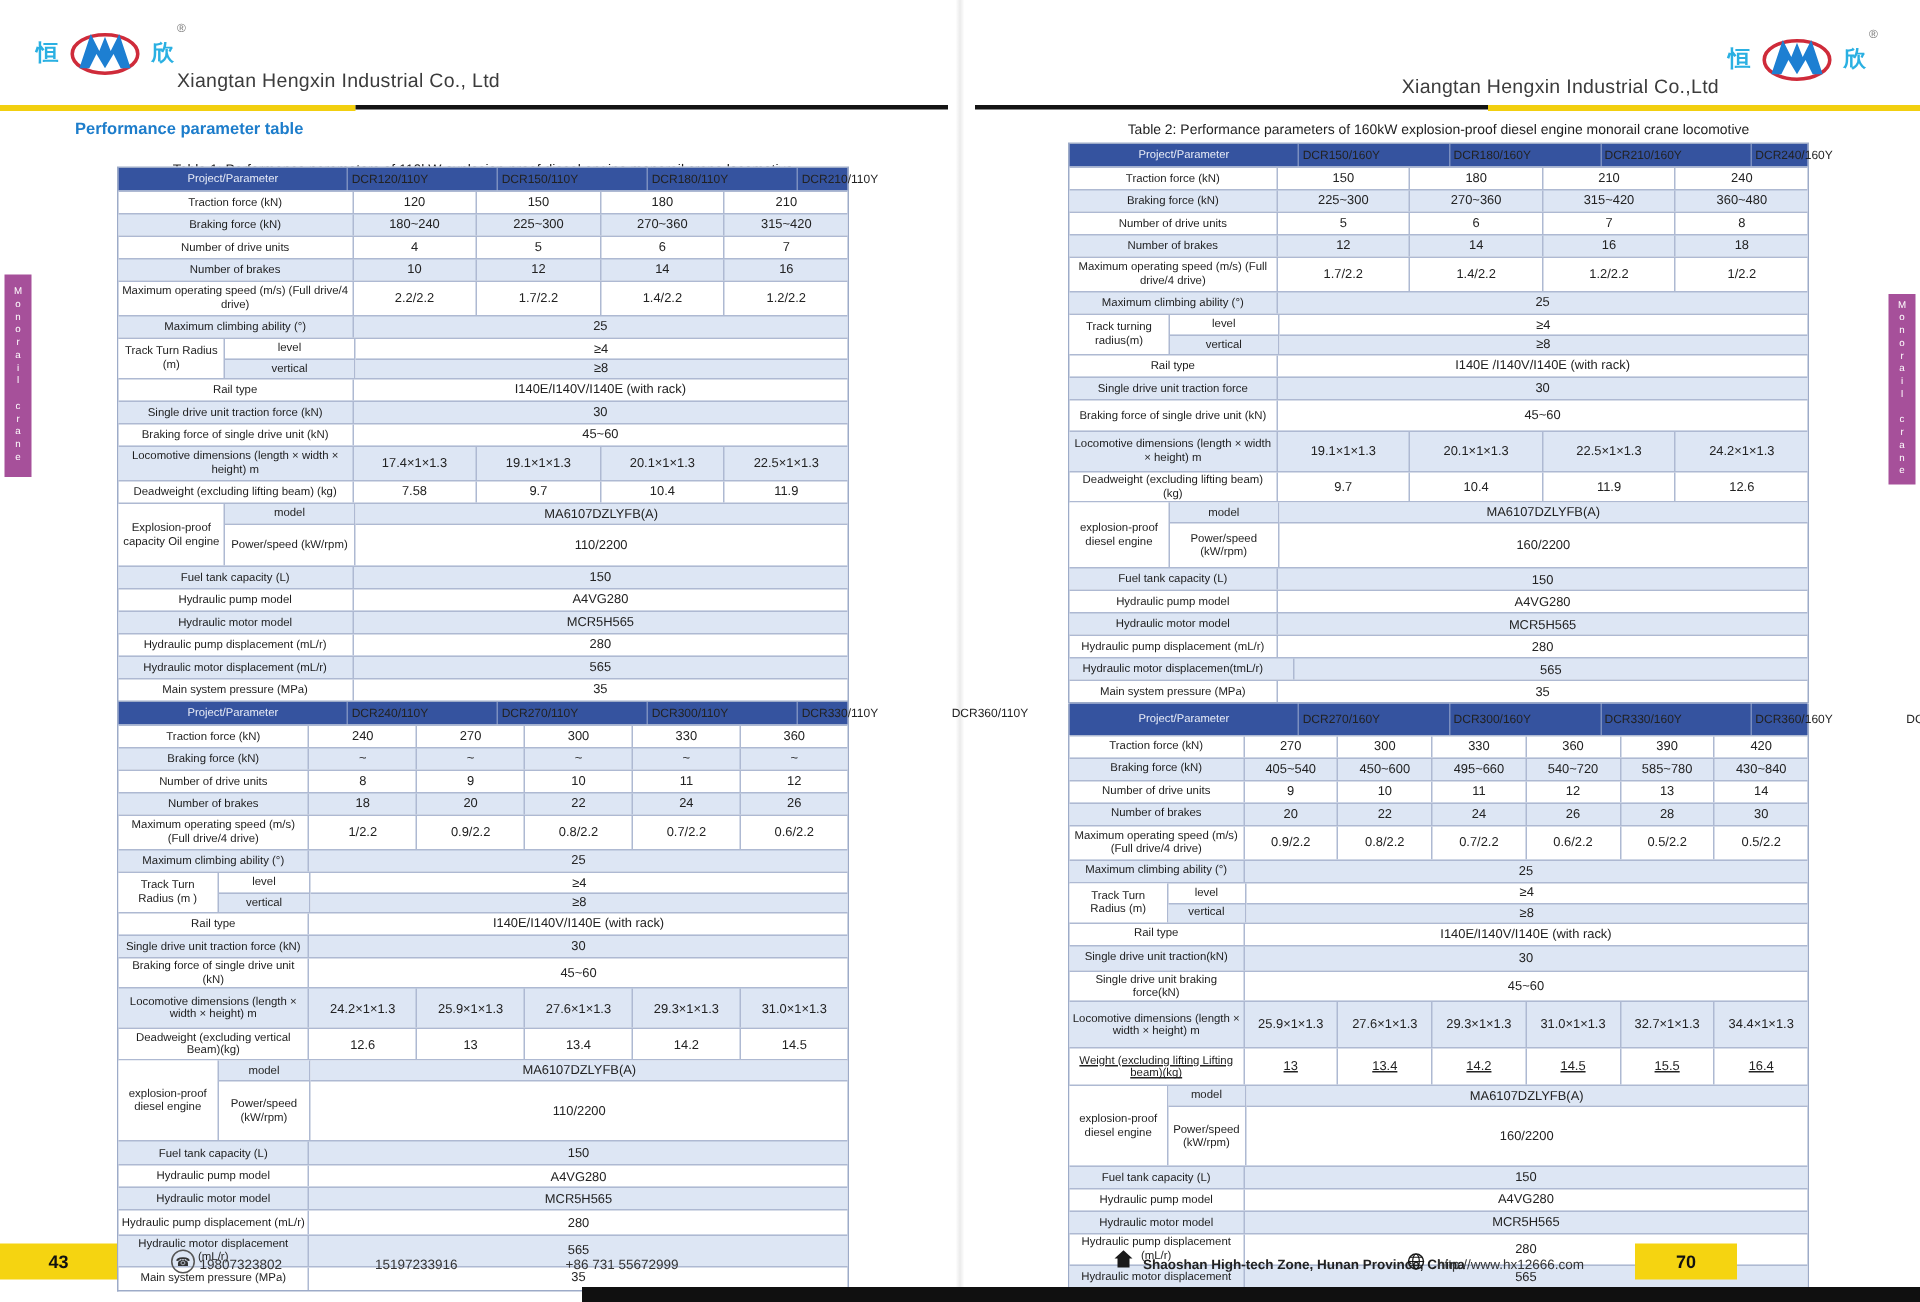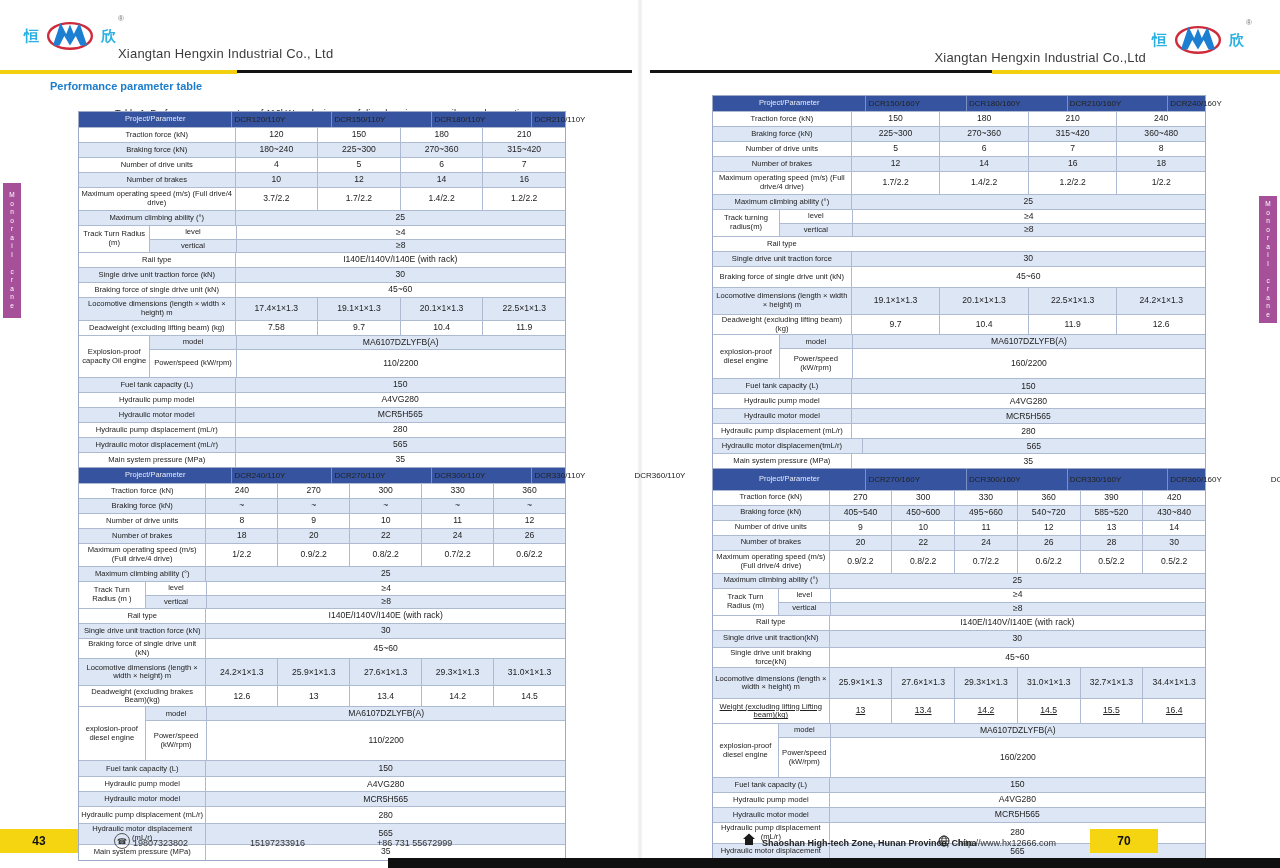--- a/index.html
+++ b/index.html
@@ -117,20 +117,21 @@
 
   <div class="tab tab-l">
       <span>Monorail crane</span>
     </div>
   <div class="tab tab-r">
       <span>Monorail crane</span>
     </div>
 
   <div class="section-title">Performance parameter table</div>
   <div class="caption caption-l">Table 1: Performance parameters of 110kW explosion-proof diesel engine monorail crane locomotive</div>
+  <div class="caption caption-r">Table 2: Performance parameters of 160kW explosion-proof diesel engine monorail crane locomotive</div>
 
   <div class="tw tw-l">
     <div class="ptable t1u">
         <div class="trow thead">
           <div class="cell label-cell">Project/Parameter</div>
           <div class="cell value-cell">DCR120/110Y</div>
           <div class="cell value-cell">DCR150/110Y</div>
           <div class="cell value-cell">DCR180/110Y</div>
           <div class="cell value-cell">DCR210/110Y</div>
         </div>
@@ -157,21 +158,21 @@
         </div>
         <div class="trow alt" style="min-height: 14px;">
           <div class="cell label-cell">Number of brakes</div>
           <div class="cell value-cell">10</div>
           <div class="cell value-cell">12</div>
           <div class="cell value-cell">14</div>
           <div class="cell value-cell">16</div>
         </div>
         <div class="trow" style="min-height: 22px;">
           <div class="cell label-cell">Maximum operating speed (m/s) (Full drive/4 drive)</div>
-          <div class="cell value-cell">3.7/2.2</div>
+          <div class="cell value-cell">2.2/2.2</div>
           <div class="cell value-cell">1.7/2.2</div>
           <div class="cell value-cell">1.4/2.2</div>
           <div class="cell value-cell">1.2/2.2</div>
         </div>
         <div class="trow alt" style="min-height: 14px;">
           <div class="cell label-cell">Maximum climbing ability (°)</div>
           <div class="cell value-cell">25</div>
         </div>
         <div class="trow grow">
           <div class="cell glabel">Track Turn Radius (m)</div>
@@ -324,21 +325,21 @@
         </div>
         <div class="trow alt" style="min-height: 26px;">
           <div class="cell label-cell">Locomotive dimensions (length × width × height) m</div>
           <div class="cell value-cell">24.2×1×1.3</div>
           <div class="cell value-cell">25.9×1×1.3</div>
           <div class="cell value-cell">27.6×1×1.3</div>
           <div class="cell value-cell">29.3×1×1.3</div>
           <div class="cell value-cell">31.0×1×1.3</div>
         </div>
         <div class="trow" style="min-height: 20px;">
-          <div class="cell label-cell">Deadweight (excluding brakes Beam)(kg)</div>
+          <div class="cell label-cell">Deadweight (excluding vertical Beam)(kg)</div>
           <div class="cell value-cell">12.6</div>
           <div class="cell value-cell">13</div>
           <div class="cell value-cell">13.4</div>
           <div class="cell value-cell">14.2</div>
           <div class="cell value-cell">14.5</div>
         </div>
         <div class="trow grow">
           <div class="cell glabel">explosion-proof diesel engine</div>
           <div class="subcol slcol">
             <div class="subcell alt" style="height: 13px;">model</div>
@@ -429,20 +430,21 @@
             <div class="subcell" style="height: 13px;">level</div>
             <div class="subcell alt" style="height: 13px;">vertical</div>
           </div>
           <div class="subcol svcol">
             <div class="subcell" style="height: 13px;">≥4</div>
             <div class="subcell alt" style="height: 13px;">≥8</div>
           </div>
         </div>
         <div class="trow" style="min-height: 14px;">
           <div class="cell label-cell">Rail type</div>
+          <div class="cell value-cell">I140E /I140V/I140E (with rack)</div>
         </div>
         <div class="trow alt" style="min-height: 14px;">
           <div class="cell label-cell">Single drive unit traction force</div>
           <div class="cell value-cell">30</div>
         </div>
         <div class="trow" style="min-height: 20px;">
           <div class="cell label-cell">Braking force of single drive unit (kN)</div>
           <div class="cell value-cell">45~60</div>
         </div>
         <div class="trow alt" style="min-height: 26px;">
@@ -513,21 +515,21 @@
           <div class="cell value-cell">360</div>
           <div class="cell value-cell">390</div>
           <div class="cell value-cell">420</div>
         </div>
         <div class="trow alt" style="min-height: 14px;">
           <div class="cell label-cell">Braking force (kN)</div>
           <div class="cell value-cell">405~540</div>
           <div class="cell value-cell">450~600</div>
           <div class="cell value-cell">495~660</div>
           <div class="cell value-cell">540~720</div>
-          <div class="cell value-cell">585~520</div>
+          <div class="cell value-cell">585~780</div>
           <div class="cell value-cell">430~840</div>
         </div>
         <div class="trow" style="min-height: 14px;">
           <div class="cell label-cell">Number of drive units</div>
           <div class="cell value-cell">9</div>
           <div class="cell value-cell">10</div>
           <div class="cell value-cell">11</div>
           <div class="cell value-cell">12</div>
           <div class="cell value-cell">13</div>
           <div class="cell value-cell">14</div>

